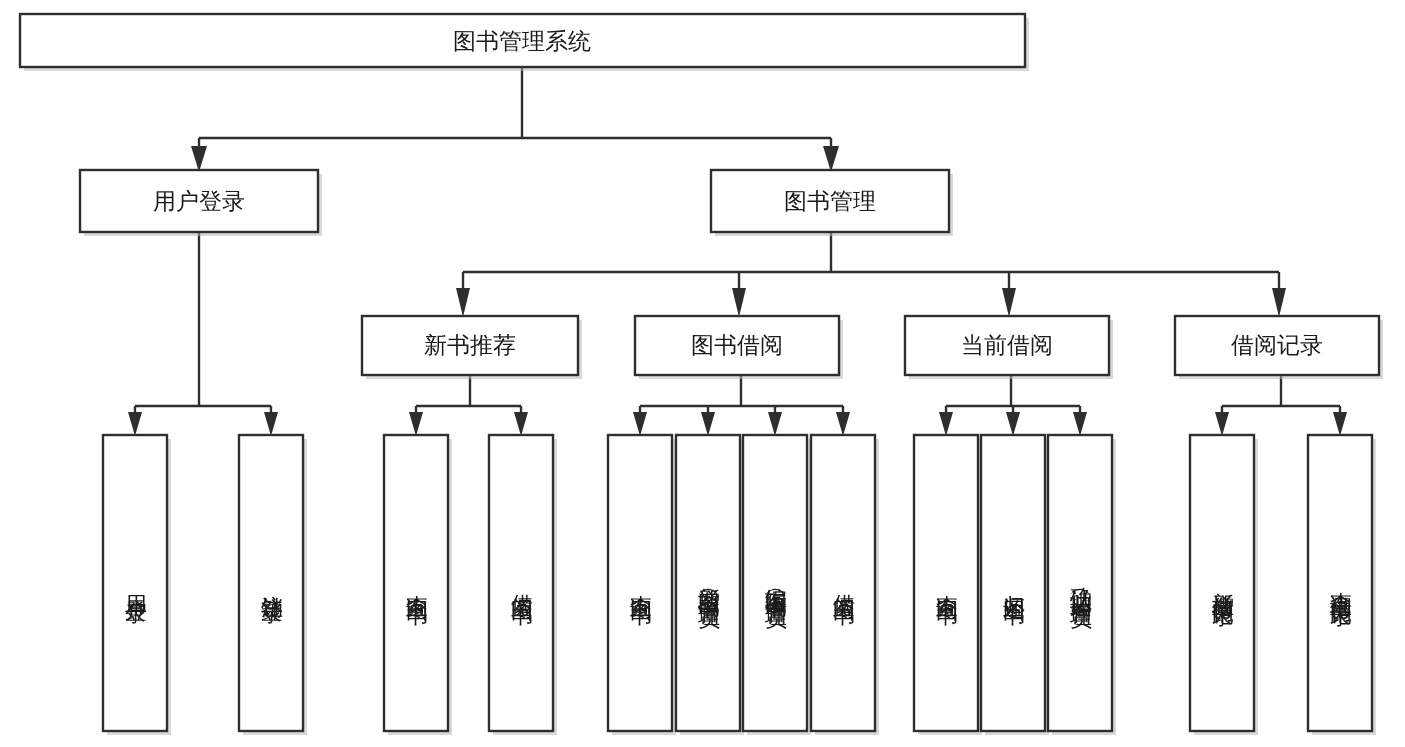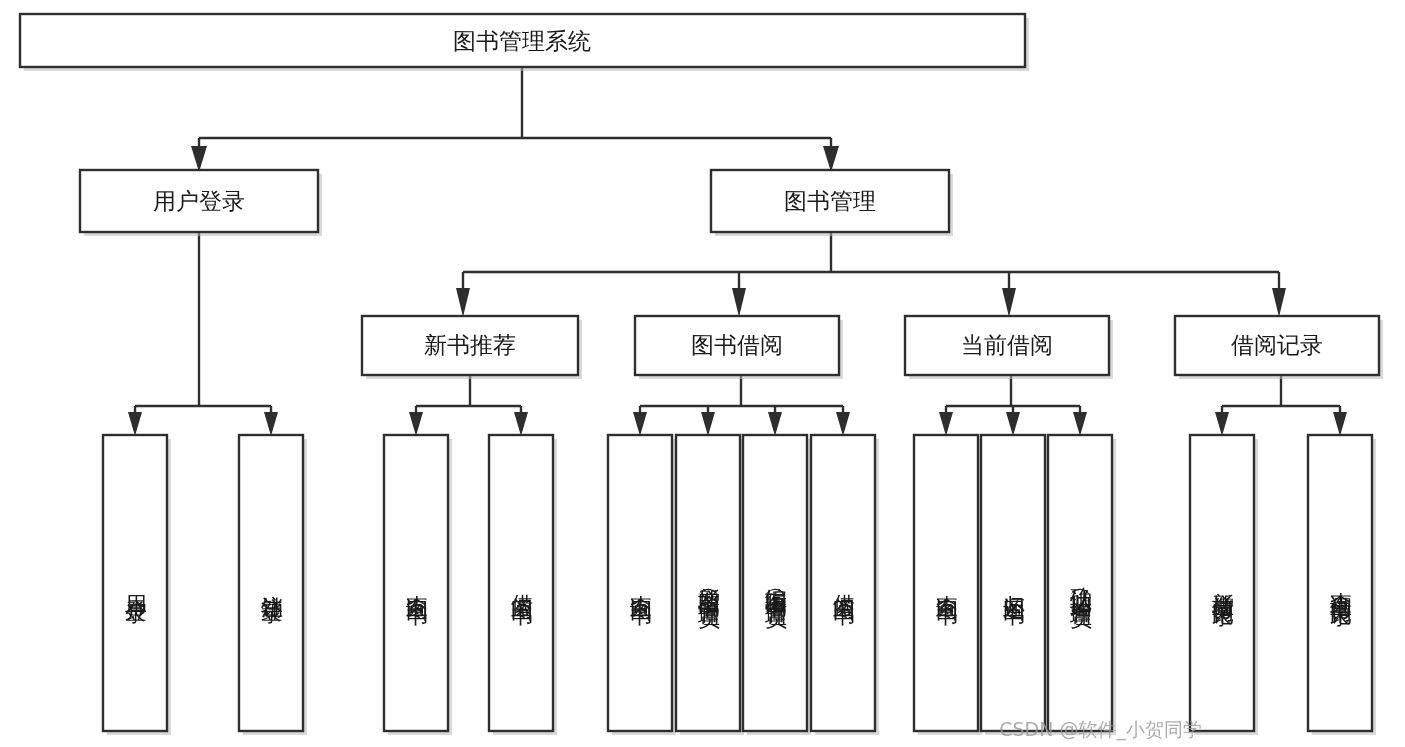--- a/index.html
+++ b/index.html
@@ -259,15 +259,14 @@
     </g>
 
     <g>
       <rect class="node-shadow" x="1312" y="439" width="64" height="296"></rect>
       <rect class="node-rect" x="1308" y="435" width="64" height="296"></rect>
       <text class="node-label-v" x="1340" y="583">查询借阅记录</text>
     </g>
 
   </svg>
 
-  <div class="watermark-text">CSDN @软件_小贺同学</div>
 
 </div>
 
 </body></html>

